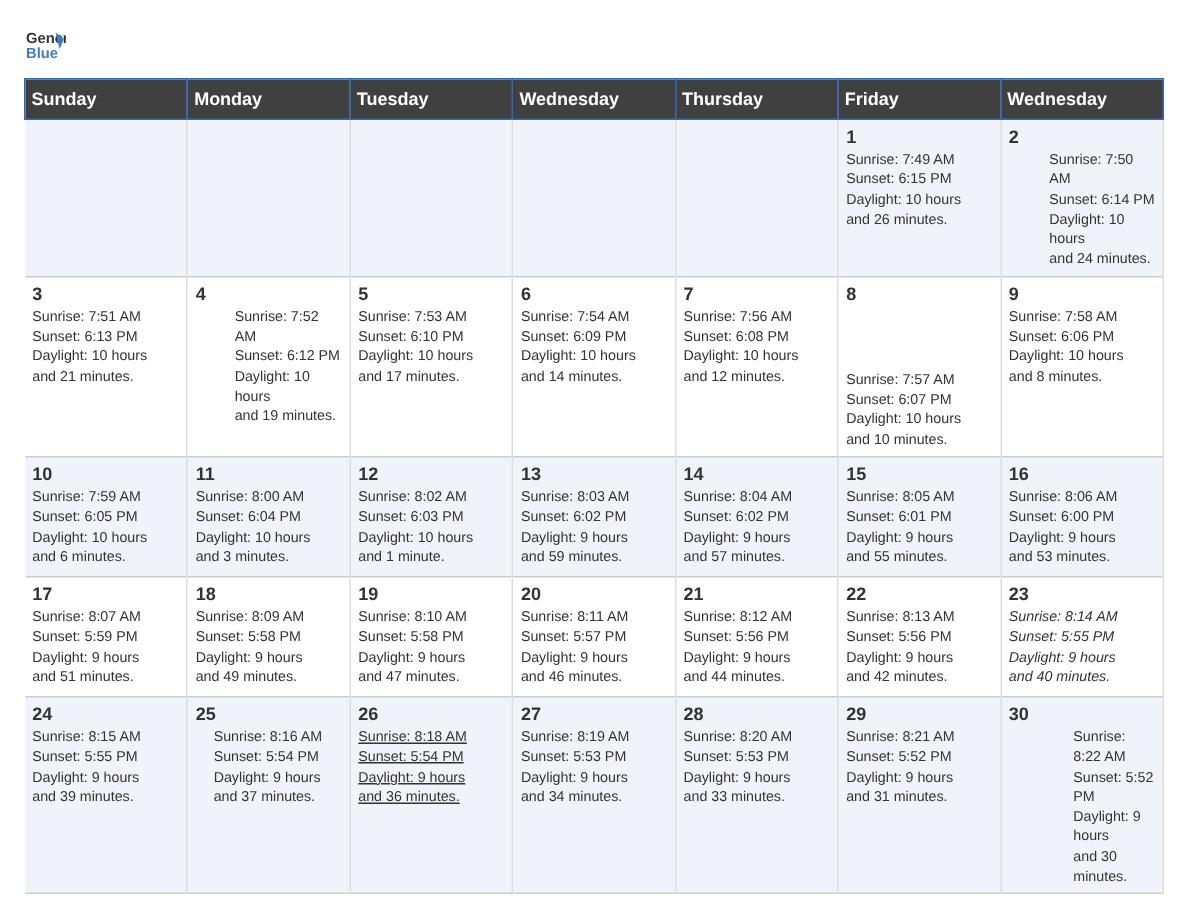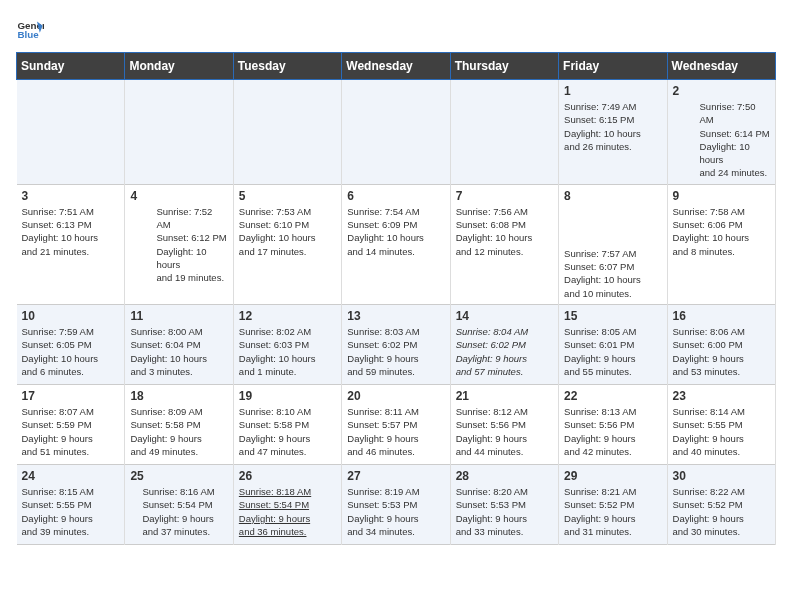--- a/index.html
+++ b/index.html
@@ -205,21 +205,21 @@
         </td>
         <td>
           <span class="day-num">13</span>
           <div class="cell-info" style="white-space: pre-line;">Sunrise: 8:03 AM
 Sunset: 6:02 PM
 Daylight: 9 hours
 and 59 minutes.</div>
         </td>
         <td>
           <span class="day-num">14</span>
-          <div class="cell-info" style="white-space: pre-line; font-style: italic;">Sunrise: 8:04 AM
+          <div class="cell-info" style="white-space: pre-line;">Sunrise: 8:04 AM
 Sunset: 6:02 PM
 Daylight: 9 hours
 and 57 minutes.</div>
         </td>
         <td>
           <span class="day-num">15</span>
           <div class="cell-info" style="white-space: pre-line;">Sunrise: 8:05 AM
 Sunset: 6:01 PM
 Daylight: 9 hours
 and 55 minutes.</div>
@@ -270,21 +270,21 @@
         </td>
         <td>
           <span class="day-num">22</span>
           <div class="cell-info" style="white-space: pre-line;">Sunrise: 8:13 AM
 Sunset: 5:56 PM
 Daylight: 9 hours
 and 42 minutes.</div>
         </td>
         <td>
           <span class="day-num">23</span>
-          <div class="cell-info" style="white-space: pre-line;">Sunrise: 8:14 AM
+          <div class="cell-info" style="white-space: pre-line; font-style: italic;">Sunrise: 8:14 AM
 Sunset: 5:55 PM
 Daylight: 9 hours
 and 40 minutes.</div>
         </td>
       </tr>
       <tr>
         <td>
           <span class="day-num">24</span>
           <div class="cell-info" style="white-space: pre-line;">Sunrise: 8:15 AM
 Sunset: 5:55 PM
@@ -321,20 +321,20 @@
         </td>
         <td>
           <span class="day-num">29</span>
           <div class="cell-info" style="white-space: pre-line;">Sunrise: 8:21 AM
 Sunset: 5:52 PM
 Daylight: 9 hours
 and 31 minutes.</div>
         </td>
         <td>
           <span class="day-num">30</span>
-          <div class="cell-info" style="white-space: pre-line;">Sunrise: 8:22 AM
+          <div class="cell-info" style="white-space: pre-line; margin-left: 43px;">Sunrise: 8:22 AM
 Sunset: 5:52 PM
 Daylight: 9 hours
 and 30 minutes.</div>
         </td>
       </tr>
     </tbody>
 </table>
 
 </body></html>

